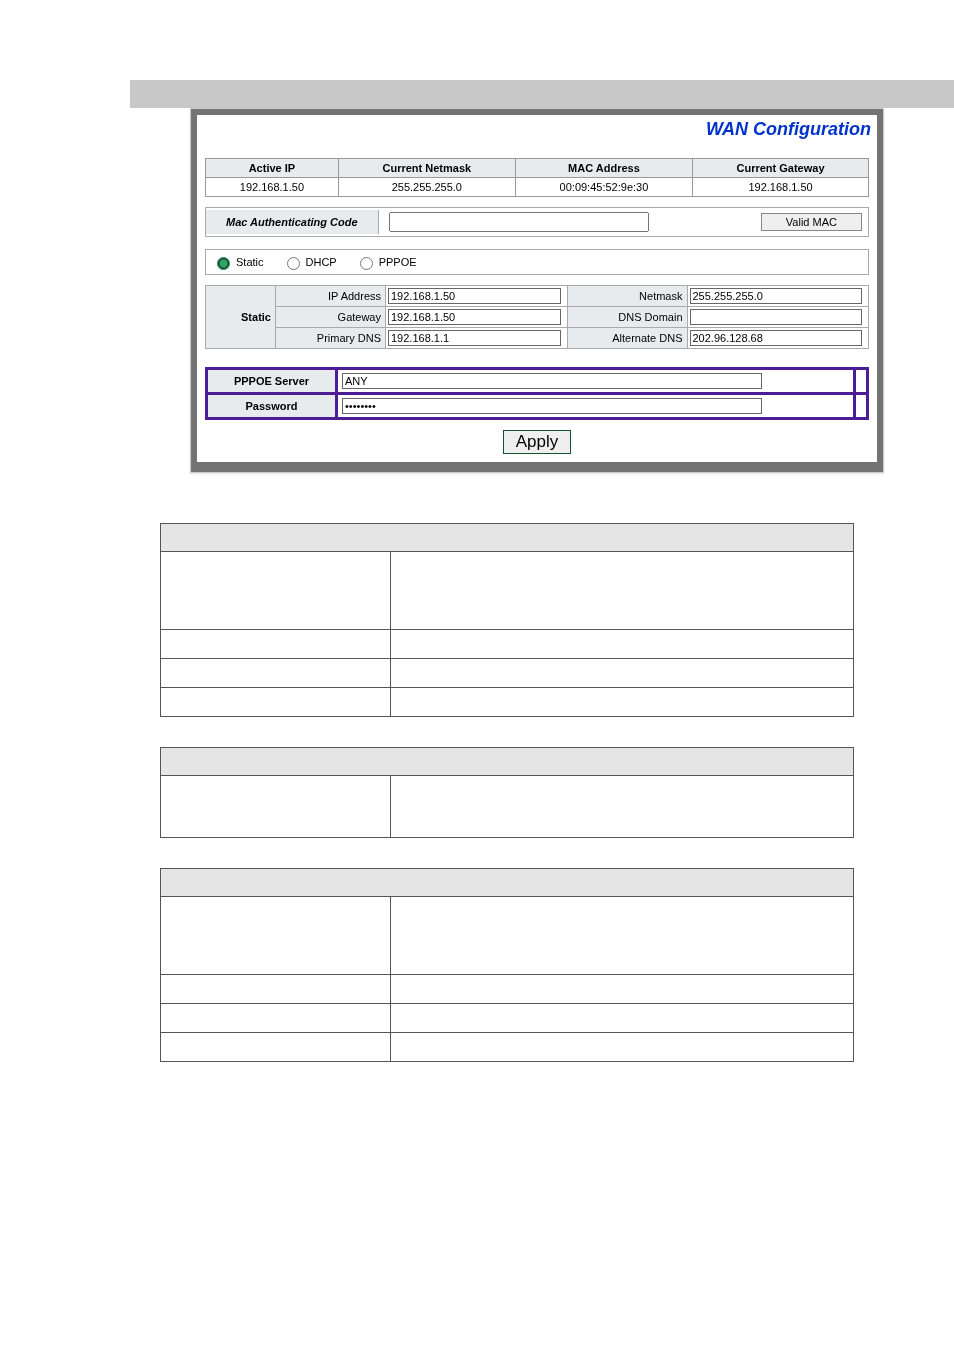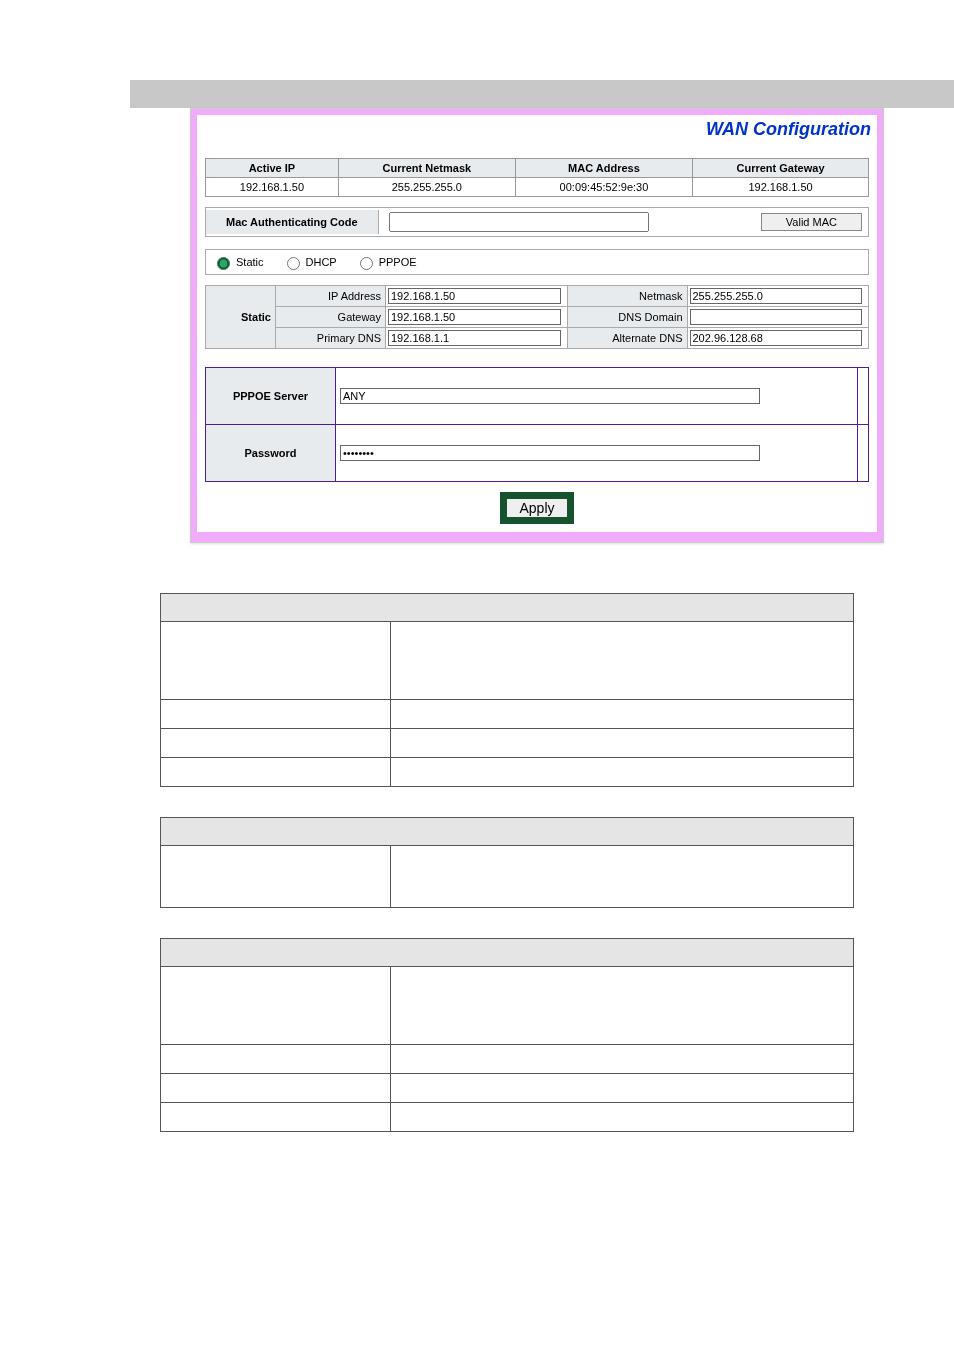--- a/index.html
+++ b/index.html
@@ -19,21 +19,21 @@
     height: 28px;
     background: #c8c8c8;
     margin-left: 130px;
     margin-right: 0;
     margin-bottom: 0;
   }
   .screenshot {
     margin-left: 190px;
     margin-right: 70px;
     border: 1px solid #ccc;
-    background: #f0abfc;
+    background: #737373;
     padding: 6px 6px 10px 6px;
     box-shadow: 0 1px 2px rgba(0,0,0,.12);
   }
   .ss-title {
     text-align: right;
     font-size: 18px;
     font-weight: bold;
     font-style: italic;
     color: #0033cc;
     padding: 4px 6px 10px 0;
@@ -56,20 +56,21 @@
     gap: 6px;
     border: 1px solid #aaa;
     margin-top: 10px;
     padding: 0;
   }
   .mac-label {
     background: #e8ebee;
     padding: 6px 20px;
     font-weight: bold;
     border-right: 1px solid #aaa;
+    font-style: italic;
   }
   .mac-input {
     flex: 1;
     padding: 4px;
   }
   .mac-input input { width: 260px; padding: 2px; font-size: 11px; }
   .mac-btn {
     padding: 2px 24px;
     font-size: 11px;
     margin-right: 6px;
@@ -96,33 +97,33 @@
     font-size: 11px;
     text-align: right;
     background: #e8ebee;
   }
   .static-table td.val { background: #fff; text-align: left; padding: 2px; }
   .static-table td.val input { width: 98%; padding: 1px 2px; font-size: 11px; border: 1px solid #666; }
   .static-table td.rowhdr { font-weight: bold; background: #e8ebee; }
 
   .pppoe-table { margin-top: 18px; border-collapse: collapse; width: 100%; }
   .pppoe-table td {
-    border: 1px solid #4c1d95;
-    padding: 20px 4px;
+    border: 3px solid #4c1d95;
+    padding: 3px 4px;
     font-size: 11px;
     background: #e8ebee;
     text-align: center;
   }
   .pppoe-table td.lbl { font-weight: bold; width: 130px; }
   .pppoe-table td.val { background: #fff; text-align: left; }
   .pppoe-table td.val input { width: 420px; padding: 1px 2px; font-size: 11px; border: 1px solid #666; }
   .pppoe-table td.blank { background: #fff; border-left: 1px solid #aaa; }
 
   .apply-row { text-align: center; padding-top: 10px; }
-  .apply-btn { padding: 1px 12px; font-size: 14px; background: #efefef; border: 7px solid #14532d; }
+  .apply-btn { padding: 1px 12px; font-size: 17px; background: #efefef; border: 1px solid #14532d; }
 
   
   .desc-table {
     margin: 50px 100px 0 160px;
     border-collapse: collapse;
     width: 694px;
   }
   .desc-table th, .desc-table td {
     border: 1px solid #555;
     padding: 14px 8px;

